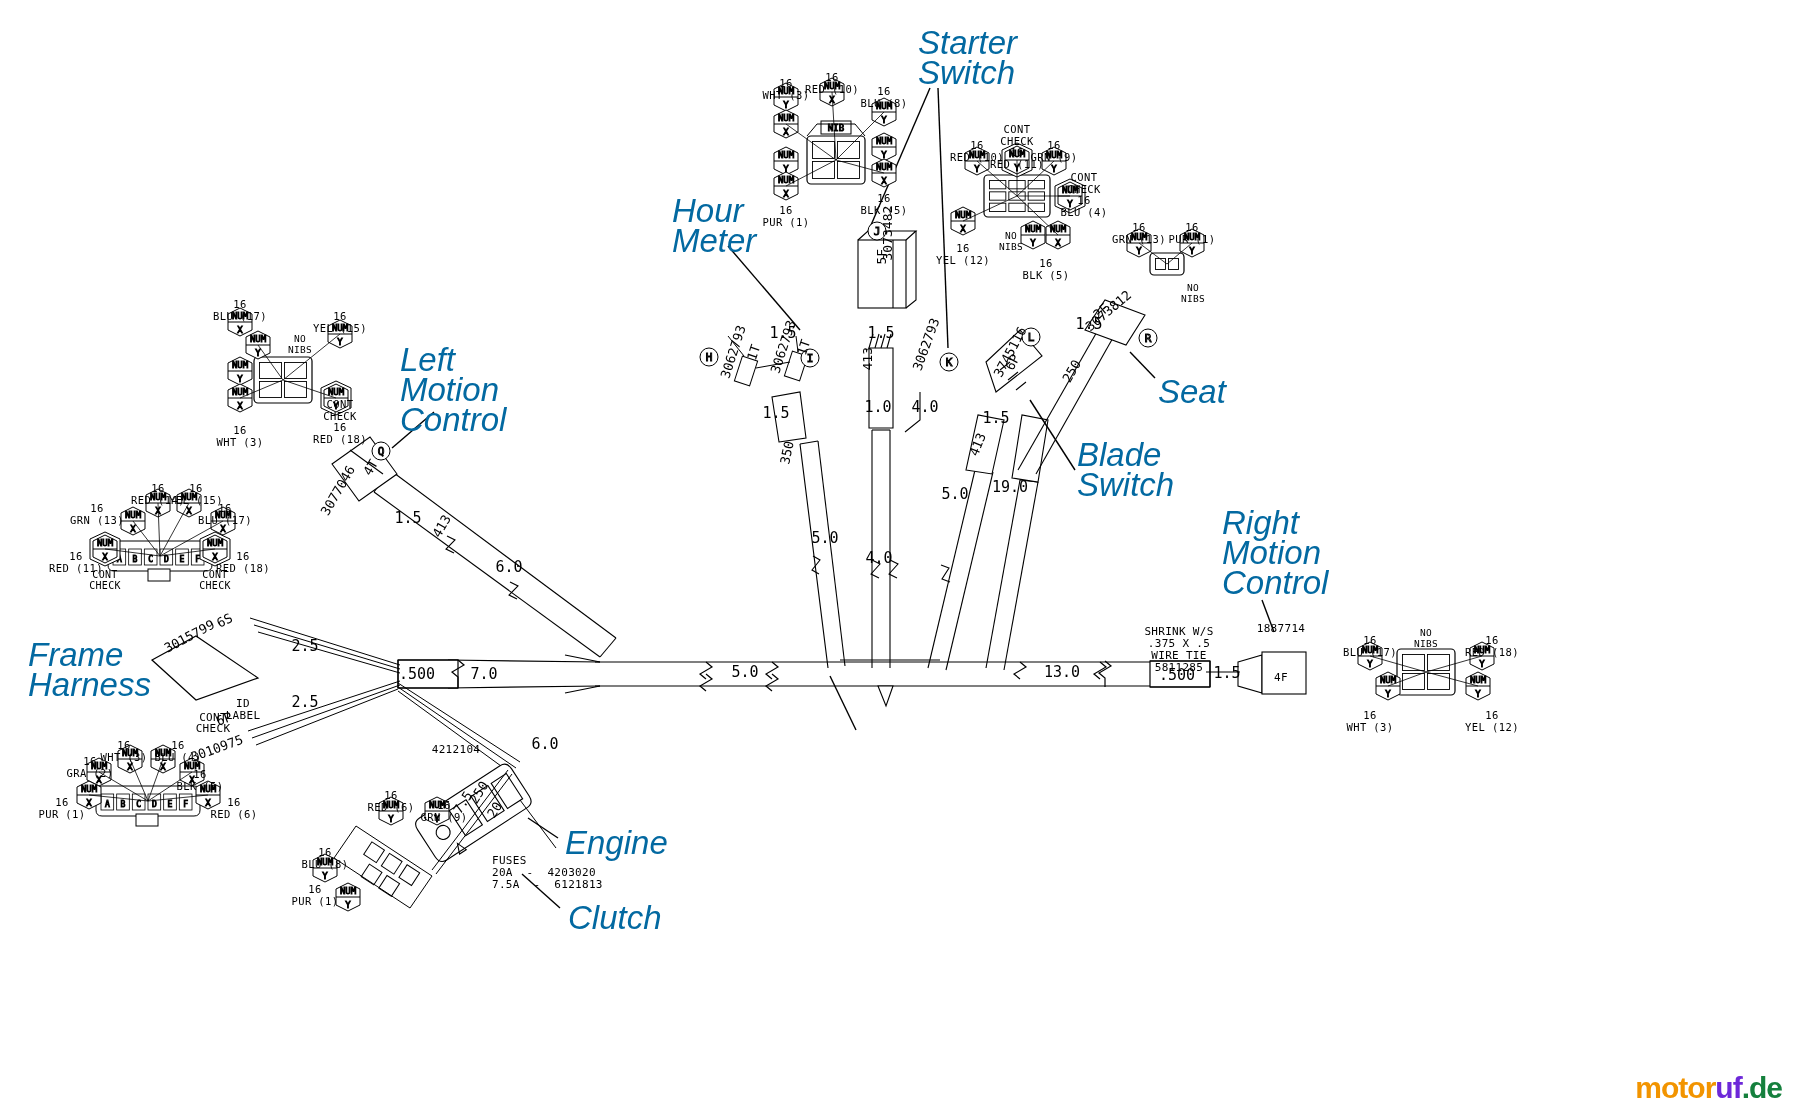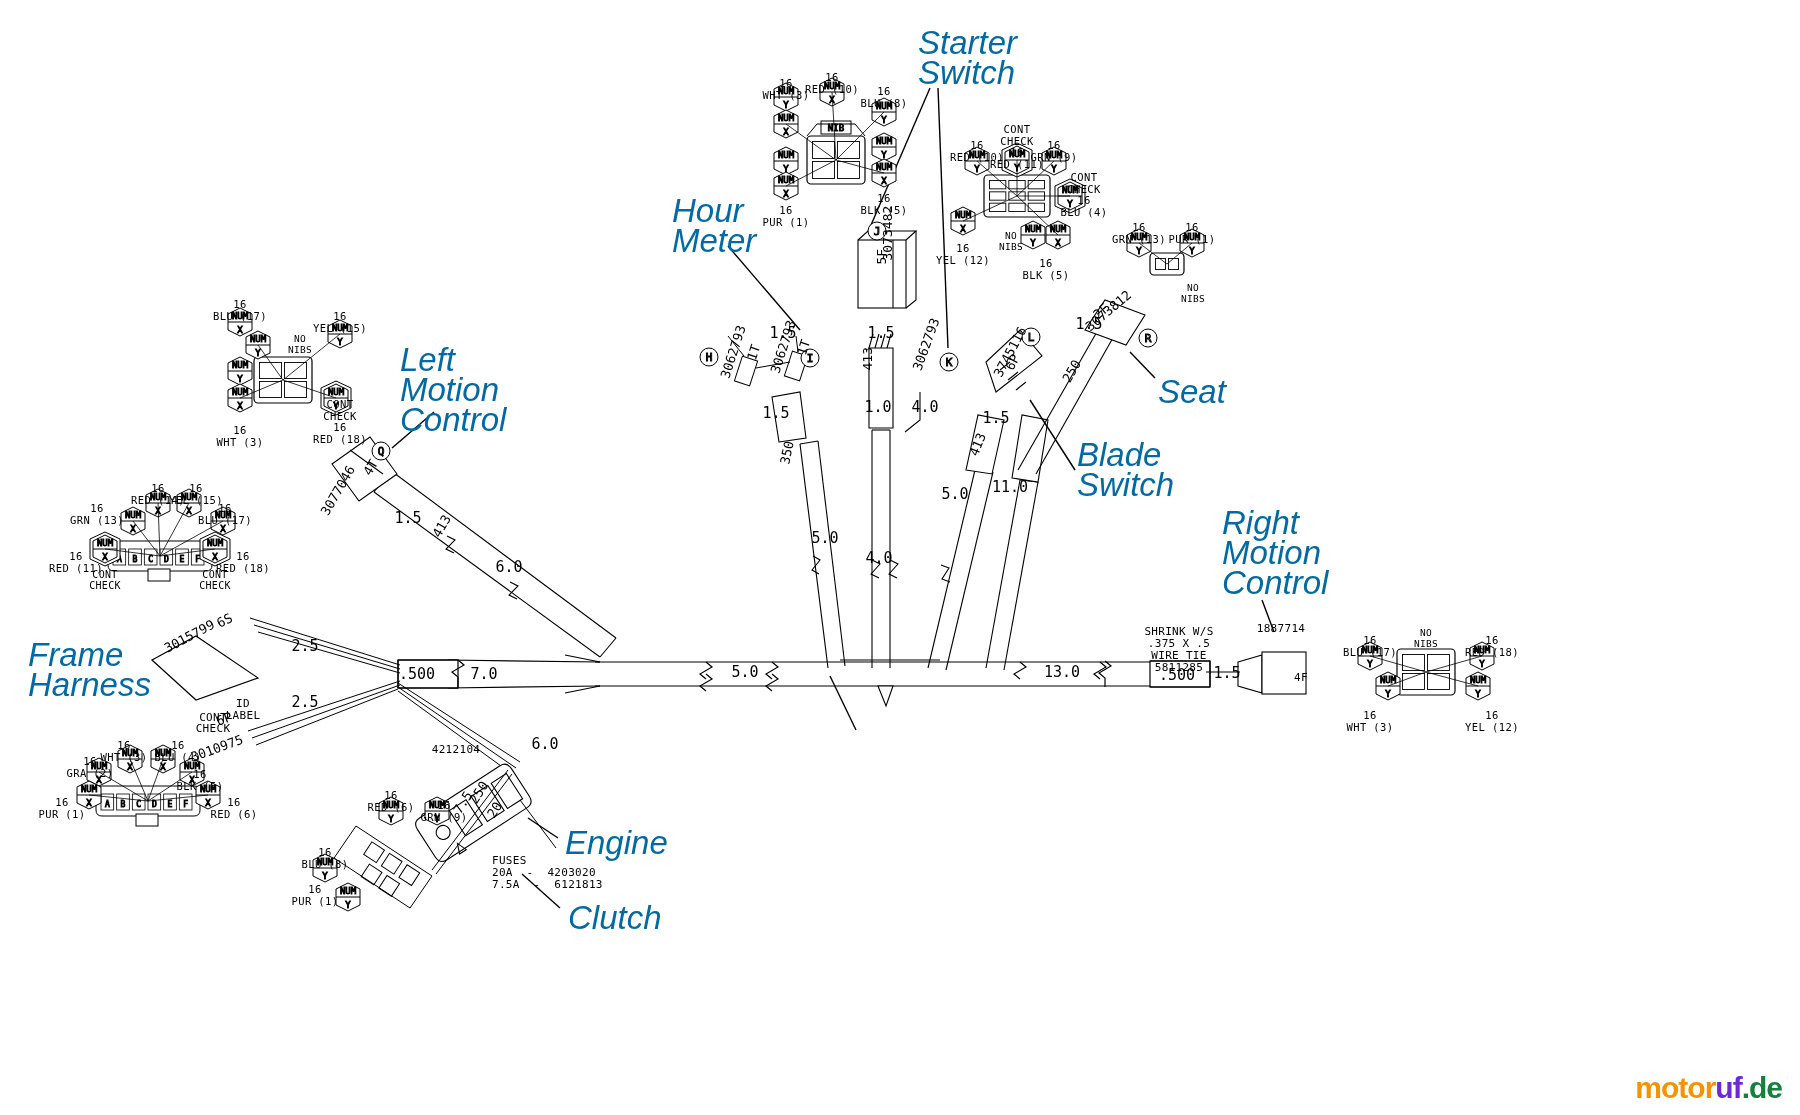--- a/index.html
+++ b/index.html
@@ -619,21 +619,21 @@
       <div class="dim" style="left: 408px; top: 518px;">1.5</div>
       <div class="dim" style="left: 1227px; top: 673px;">1.5</div>
       <div class="dim" style="left: 996px; top: 418px;">1.5</div>
       <div class="dim" style="left: 878px; top: 407px;">1.0</div>
       <div class="dim" style="left: 925px; top: 407px;">4.0</div>
       <div class="dim" style="left: 776px; top: 413px;">1.5</div>
       <div class="dim" style="left: 509px; top: 567px;">6.0</div>
       <div class="dim" style="left: 825px; top: 538px;">5.0</div>
       <div class="dim" style="left: 879px; top: 558px;">4.0</div>
       <div class="dim" style="left: 955px; top: 494px;">5.0</div>
-      <div class="dim" style="left: 1010px; top: 487px;">11.0</div>
+      <div class="dim" style="left: 1010px; top: 487px;">19.0</div>
       <div class="dim" style="left: 305px; top: 646px;">2.5</div>
       <div class="dim" style="left: 305px; top: 702px;">2.5</div>
       <div class="dim" style="left: 484px; top: 674px;">7.0</div>
       <div class="dim" style="left: 745px; top: 672px;">5.0</div>
       <div class="dim" style="left: 1062px; top: 672px;">13.0</div>
       <div class="dim" style="left: 545px; top: 744px;">6.0</div>
       <div class="dim" style="left: 417px; top: 674px;">.500</div>
       <div class="dim" style="left: 1177px; top: 675px;">.500</div>
     </div>
 <div id="tags">
@@ -762,21 +762,21 @@
 LABEL</div>
       <div class="tiny" style="left: 456px; top: 744px; font-size: 11px; line-height: 12px;">4212104</div>
       <div class="tiny" style="left: 492px; top: 855px; font-size: 11px; line-height: 12px; text-align: left; transform: none;">FUSES
 20A  -  4203020
 7.5A  -  6121813</div>
       <div class="tiny" style="left: 1179px; top: 626px; font-size: 11px; line-height: 12px;">SHRINK W/S
 .375 X .5
 WIRE TIE
 5811285</div>
       <div class="tiny" style="left: 1281px; top: 623px; font-size: 11px; line-height: 12px;">1887714</div>
-      <div class="tiny" style="left: 1281px; top: 672px; font-size: 11px; line-height: 12px; margin-left: 20px;">4F</div>
+      <div class="tiny" style="left: 1281px; top: 672px; font-size: 11px; line-height: 12px;">4F</div>
       <div class="tiny" style="left: 213px; top: 713px; font-size: 11px;">CONT
 CHECK</div>
     </div>
 
 
 <div class="wm">
   <span class="a">motor</span><span class="b">uf</span><span class="c">.de</span>
 </div>
 
 </div>

